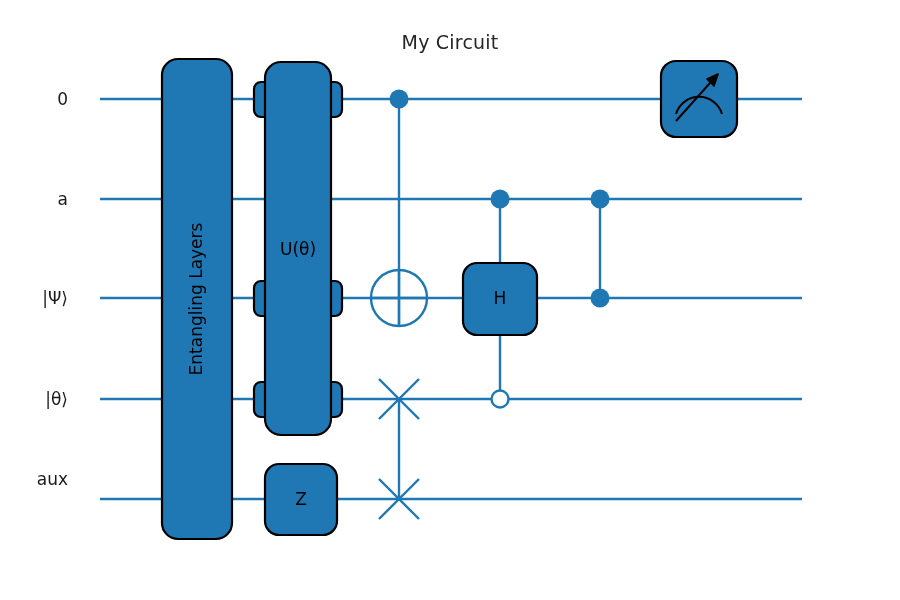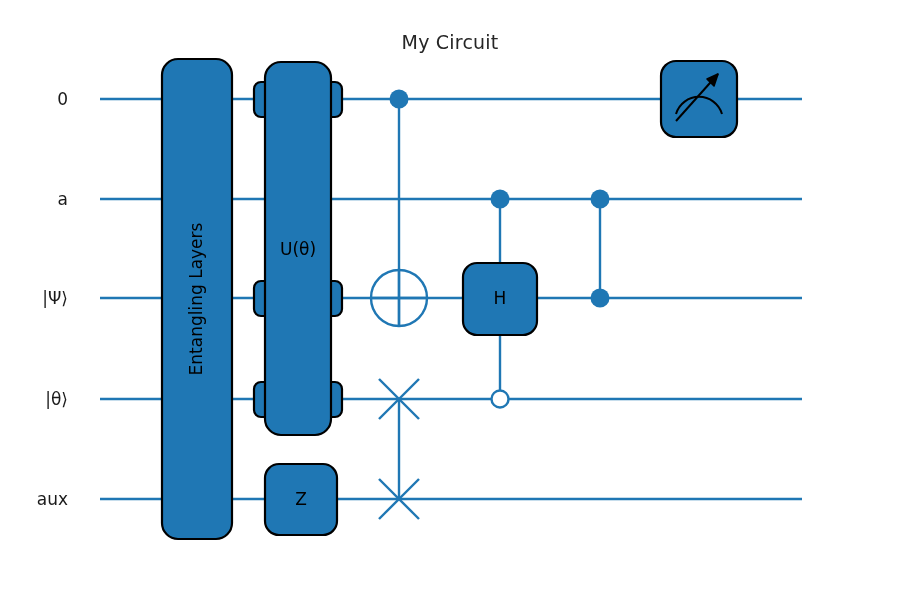--- a/index.html
+++ b/index.html
@@ -53,21 +53,21 @@
 <body>
 
 <div id="circuit-figure">
 
   <div id="circuit-title">My Circuit</div>
 
   <div class="wire-label" style="left:0px; width:68px; top:99px;">0</div>
   <div class="wire-label" style="left:0px; width:68px; top:199px;">a</div>
   <div class="wire-label" style="left:0px; width:68px; top:298px;">|Ψ⟩</div>
   <div class="wire-label" style="left:0px; width:68px; top:399px;">|θ⟩</div>
-  <div class="wire-label" style="left:0px; width:68px; top:499px;">aux</div>
+  <div class="wire-label" style="left:0px; width:68px; top:479px;">aux</div>
 
   <svg id="circuit-svg" width="900" height="600" viewBox="0 0 900 600">
 
     <g stroke="#1f77b4" stroke-width="2.4" fill="none">
       <line x1="100" y1="99" x2="802" y2="99"></line>
       <line x1="100" y1="199" x2="802" y2="199"></line>
       <line x1="100" y1="298" x2="802" y2="298"></line>
       <line x1="100" y1="399" x2="802" y2="399"></line>
       <line x1="100" y1="499" x2="802" y2="499"></line>
     </g>

